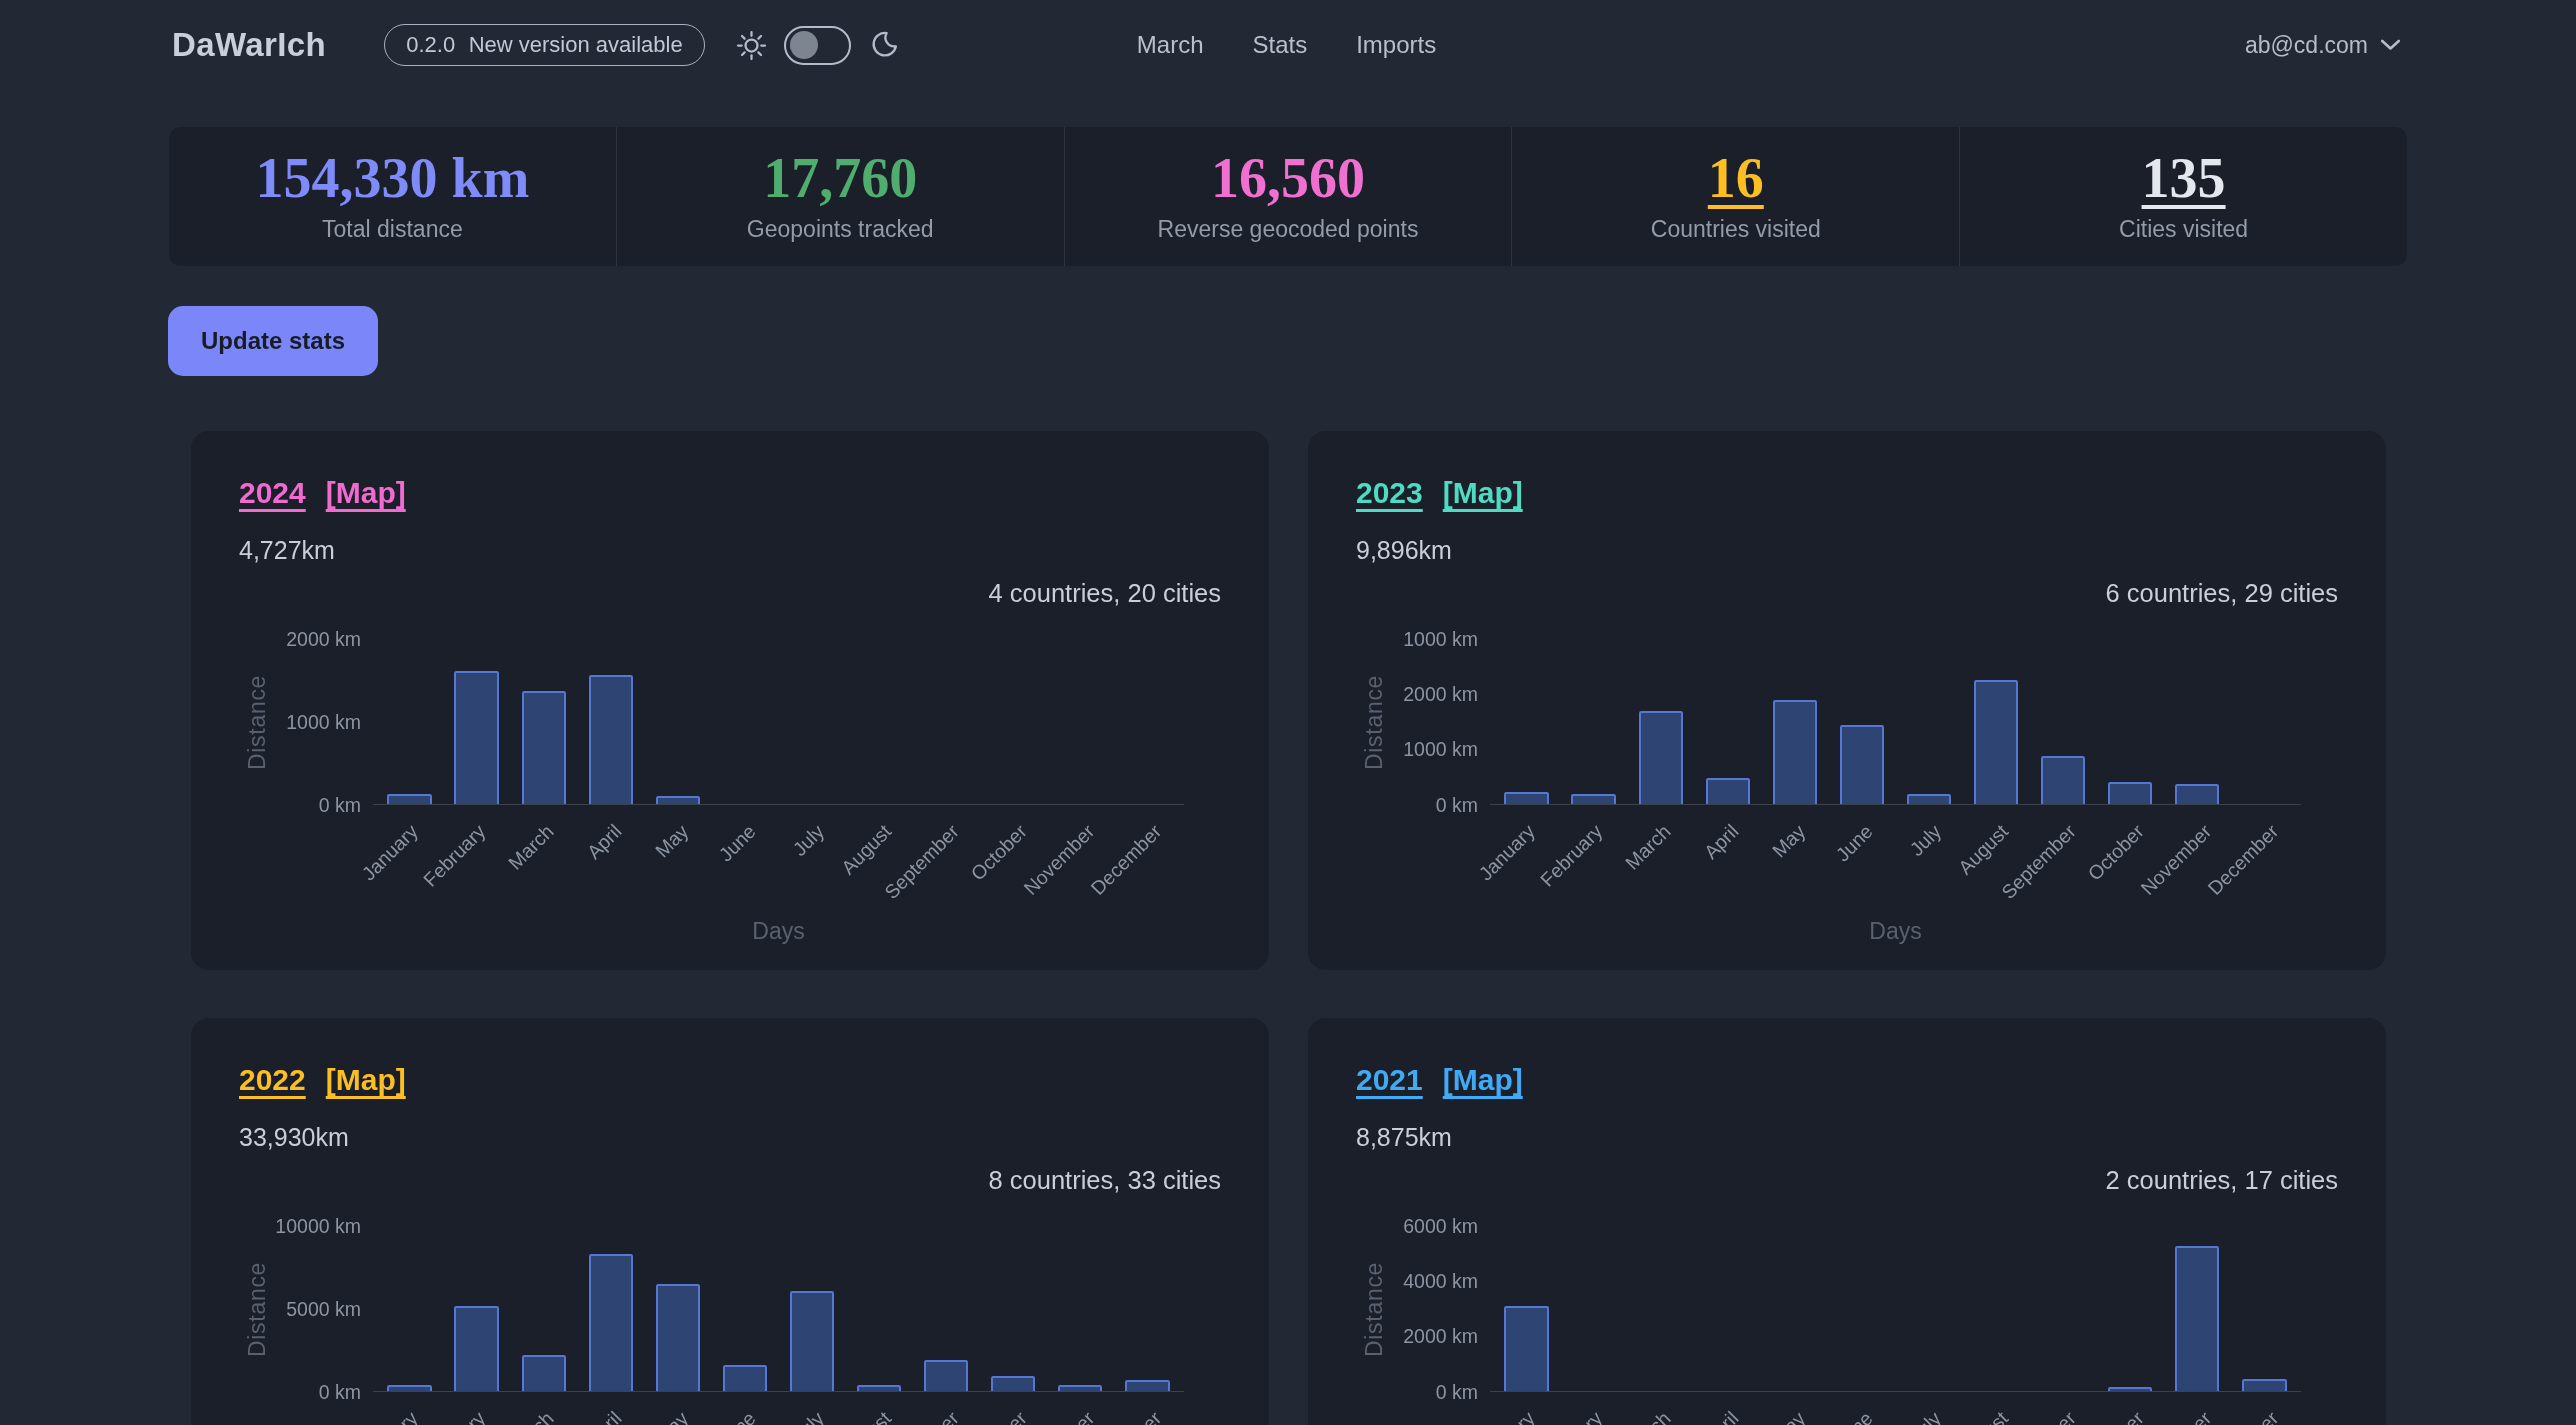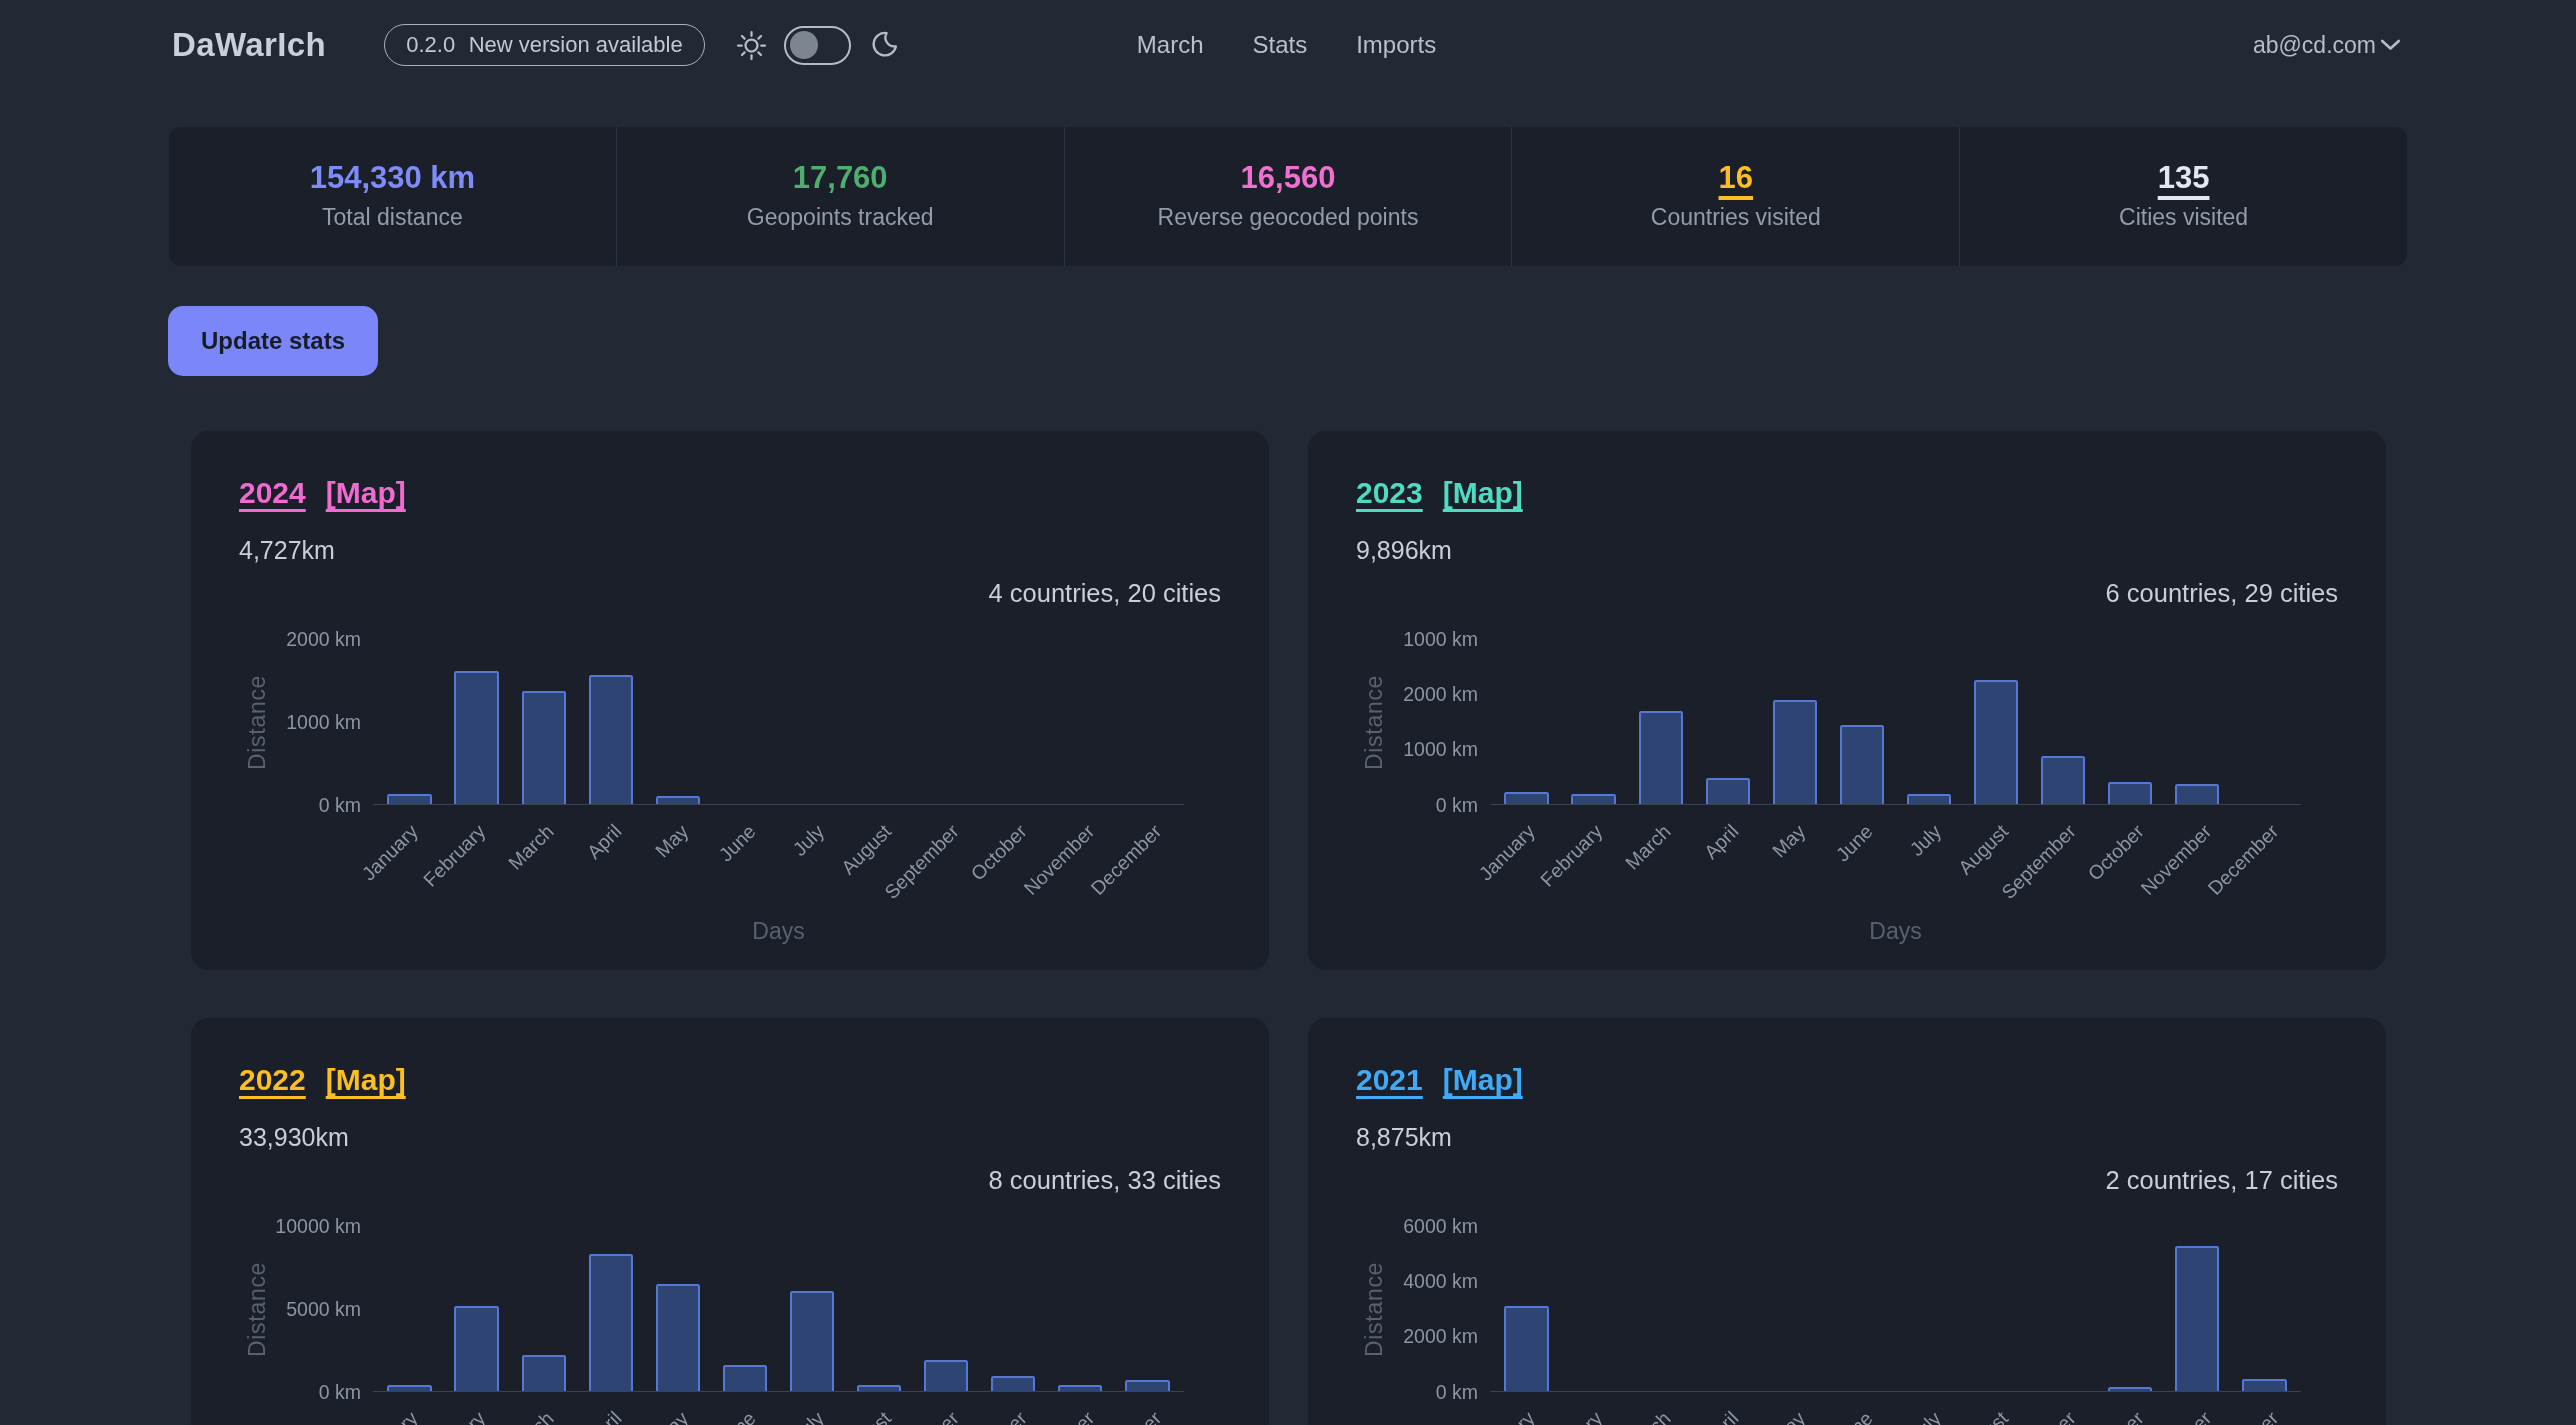--- a/index.html
+++ b/index.html
@@ -30,35 +30,35 @@
   .toggle {
     width:67px; height:39px; border:2.2px solid #b4bcc9; border-radius:749px;
     position:relative; cursor:pointer;
   }
   .toggle .knob {
     position:absolute; left:3.7px; top:3px; width:28.5px; height:28.5px;
     border-radius:50%; background:#7d8591;
   }
   .nav-center { display:flex; gap:49px; }
   .nav-link { font-size:24px; color:#b9c0cc; cursor:pointer; }
-  .nav-right { flex:1; display:flex; justify-content:flex-end; align-items:center; gap:4px; }
+  .nav-right { flex:1; display:flex; justify-content:flex-end; align-items:center; gap:12px; }
   .user-email { font-size:23px; color:#b6bdc9; cursor:pointer; }
 
   
   .stats-panel {
     margin:37px 169px 0 169px;
     background:#1a1f2a; border-radius:12px;
     display:flex; height:139px;
   }
   .stat {
     flex:1; display:flex; flex-direction:column; align-items:center; justify-content:center;
     gap:10.5px;
   }
   .stat + .stat { border-left:1.5px solid #2c3340; }
-  .stat-value { font-size:31px; font-weight:700; line-height:1; }
+  .stat-value { font-size:56px; font-weight:700; line-height:1;font-family:Liberation Serif, serif; }
   .stat-value.underlined { text-decoration:underline; text-decoration-thickness:3.7px; text-underline-offset:7.5px; }
   .stat-label { font-size:23px; color:#949caa; }
 
   
   .update-btn {
     margin:40px 0 0 168px;
     display:inline-block;
     background:#7b87f8; color:#171c26;
     font-size:24px; font-weight:700;
     padding:21px 33px; border-radius:15px; border:none; cursor:pointer;

